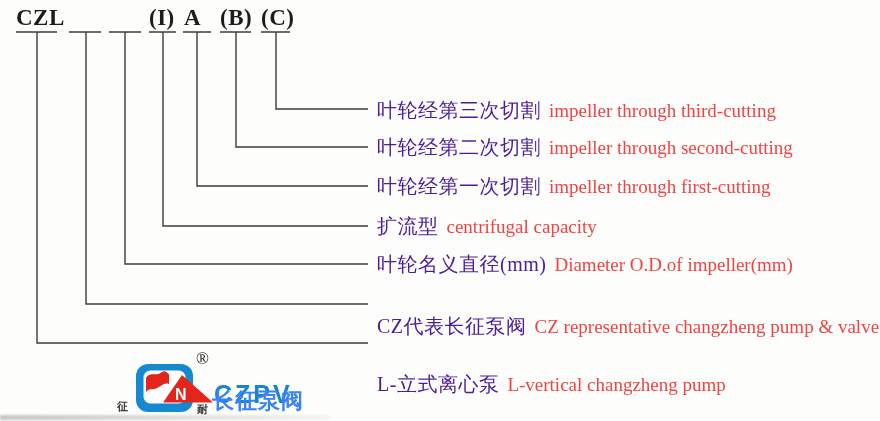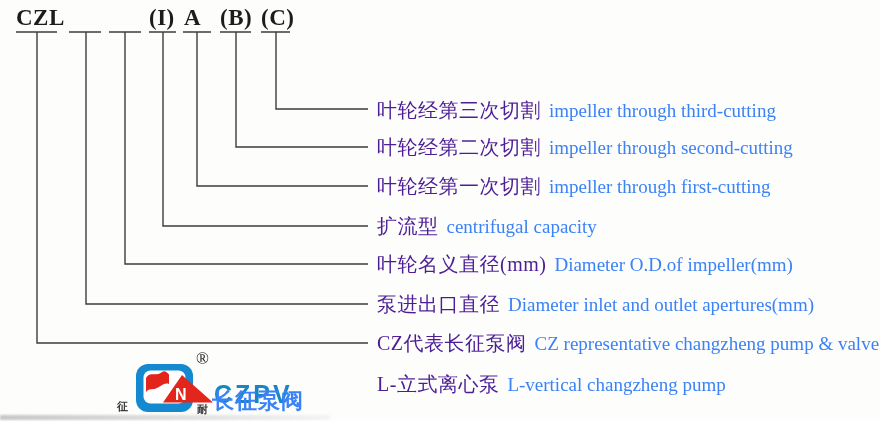--- a/index.html
+++ b/index.html
@@ -22,21 +22,21 @@
     font-weight:bold;font-size:23px;letter-spacing:.5px;
     color:#1c1c1c;white-space:nowrap;
   }
 
   
   .def-row{
     position:absolute;left:377px;height:28px;line-height:28px;
     white-space:nowrap;z-index:2;
   }
   .def-cn{font-size:20px;color:#4c1d95;letter-spacing:.5px;}
-  .def-en{font-size:19px;color:#3b82f6;margin-left:8px;}
+  .def-en{font-size:19px;color:#ef4444;margin-left:8px;}
 
   
   .logo-svg{position:absolute;left:133px;top:361px;z-index:3;}
   .reg-mark{position:absolute;left:196px;top:349px;font-size:17px;color:#222;z-index:4;
             font-family:"Liberation Serif",serif;}
   .brand-acronym{
     position:absolute;left:214px;top:380px;z-index:4;
     font-family:"Liberation Sans","DejaVu Sans",sans-serif;
     font-weight:bold;font-size:25px;letter-spacing:3px;color:#1687c5;
   }
@@ -91,24 +91,21 @@
   </div>
   <div class="def-row" style="top:172px">
     <span class="def-cn">叶轮经第一次切割</span><span class="def-en">impeller through first-cutting</span>
   </div>
   <div class="def-row" style="top:212px">
     <span class="def-cn">扩流型</span><span class="def-en">centrifugal capacity</span>
   </div>
   <div class="def-row" style="top:250px">
     <span class="def-cn">叶轮名义直径(mm)</span><span class="def-en">Diameter O.D.of impeller(mm)</span>
   </div>
-  <div class="def-row" style="top:290px">
-    <span class="def-cn">泵进出口直径</span><span class="def-en">Diameter inlet and outlet apertures(mm)</span>
-  </div>
-  <div class="def-row" style="top:329px">
+  <div class="def-row" style="top:312px">
     <span class="def-cn">CZ代表长征泵阀</span><span class="def-en">CZ representative changzheng pump &amp; valve</span>
   </div>
   <div class="def-row" style="top:370px">
     <span class="def-cn">L-立式离心泵</span><span class="def-en">L-vertical changzheng pump</span>
   </div>
 
   <span class="tiny-char left">征</span>
 
   <svg class="logo-svg" width="88" height="54" viewBox="0 0 88 54">
 

